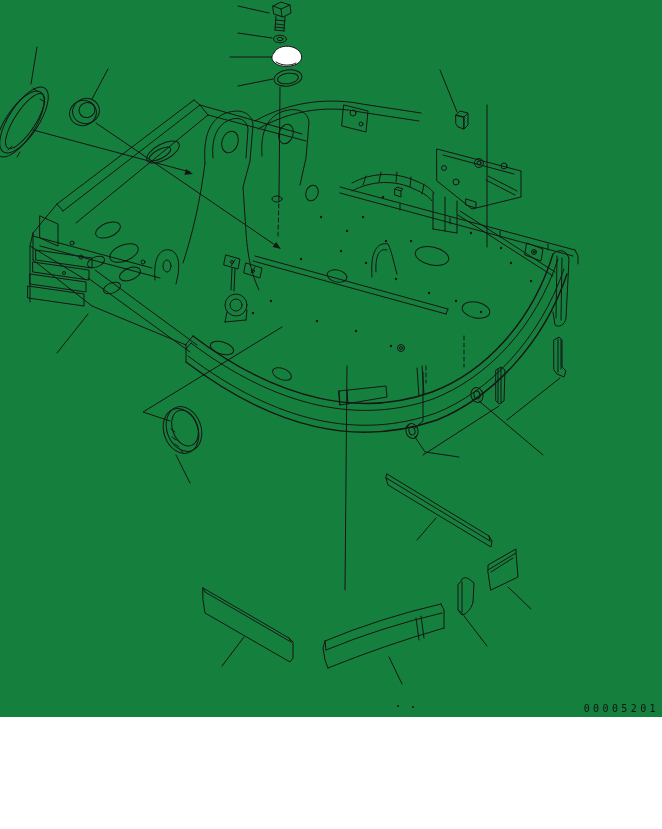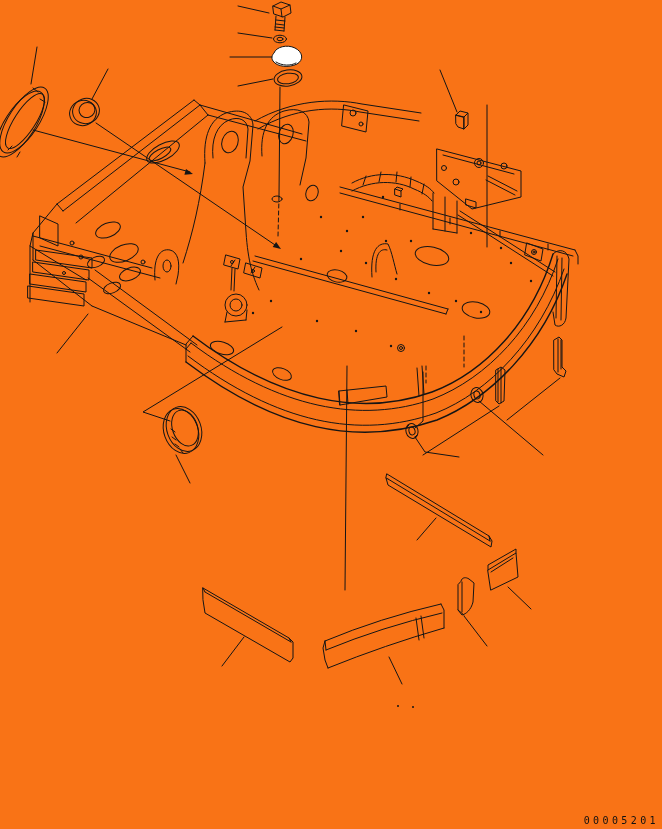--- a/index.html
+++ b/index.html
@@ -1,16 +1,16 @@
 <!DOCTYPE html>
 <html><head>
 <meta charset="utf-8">
 <style>
   html,body{margin:0;padding:0;background:#fff;}
-  .stage{position:relative;width:662px;height:829px;background:#f97316;overflow:hidden;
+  .stage{position:relative;width:662px;height:717px;background:#15803d;overflow:hidden;
          font-family:"DejaVu Sans Mono",monospace;}
   svg{position:absolute;left:0;top:0;}
   .ln{fill:none;stroke:#151515;stroke-width:1;stroke-linecap:round;stroke-linejoin:round;}
   .ln2{fill:none;stroke:#151515;stroke-width:1.4;stroke-linecap:round;stroke-linejoin:round;}
   .fl{fill:#151515;stroke:none;}
   .wh{fill:#fff;stroke:#151515;stroke-width:1;stroke-linejoin:round;}
   .dash{stroke-dasharray:4 3;}
   .drawing-number{position:absolute;right:3px;bottom:3px;font-size:10px;color:#111;
                   letter-spacing:3.4px;font-family:"DejaVu Sans Mono",monospace;}
 </style>

